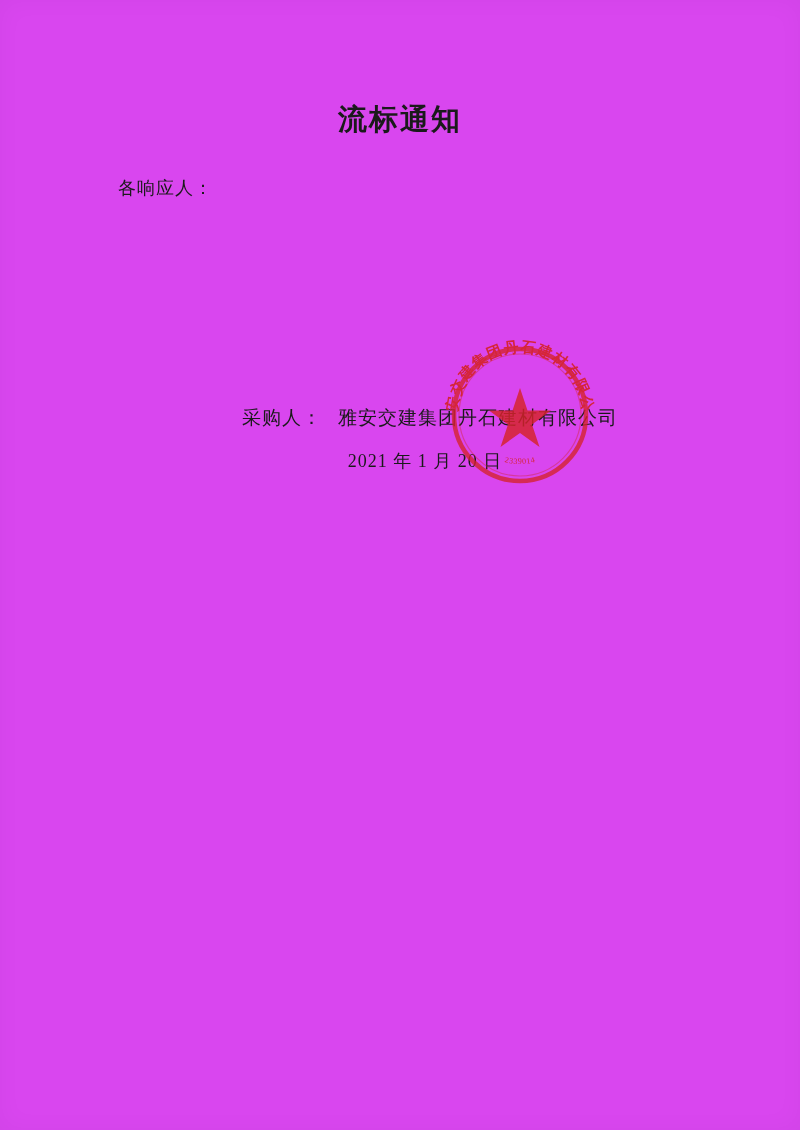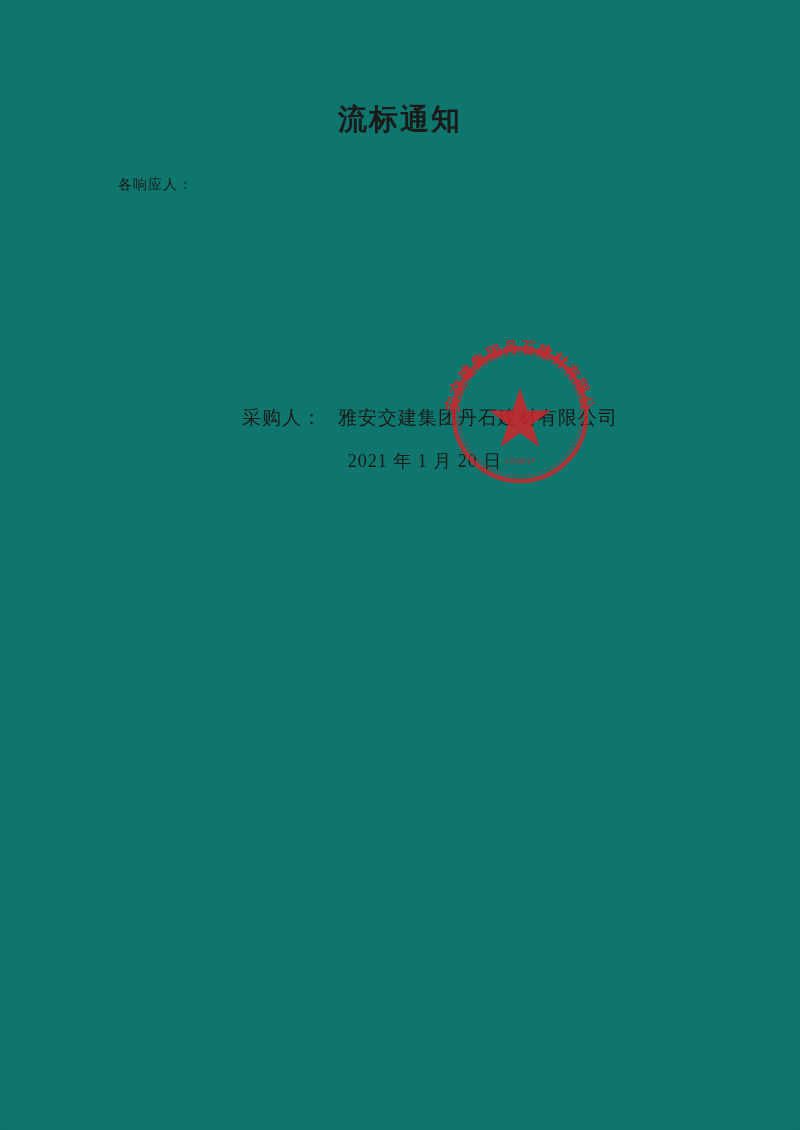--- a/index.html
+++ b/index.html
@@ -12,42 +12,42 @@
     height: 1130px;
     font-family: "Liberation Serif", "DejaVu Serif", serif;
     color: #1a1a1a;
     position: relative;
     overflow: hidden;
   }
   .page {
     position: relative;
     width: 800px;
     height: 1130px;
-    background: #0f766e;
+    background: #d946ef;
   }
   
   .page::before {
     content: "";
     position: absolute;
     inset: 0;
     box-shadow: inset 0 0 26px rgba(0,0,0,0.035);
     pointer-events: none;
   }
   .doc-title {
     text-align: center;
     font-size: 29px;
     font-weight: bold;
     letter-spacing: 2px;
     margin: 0;
     padding-top: 100px;
     font-family: "Liberation Serif", "DejaVu Serif", serif;
   }
   .salutation {
     margin: 36px 0 16px 118px;
-    font-size: 14px;
+    font-size: 18px;
     letter-spacing: 1px;
   }
   .body-text {
     margin: 14px 118px 0 118px;
     font-size: 19px;
     line-height: 41px;
     text-indent: 38px;
     letter-spacing: 0.6px;
     text-align: justify;
   }

